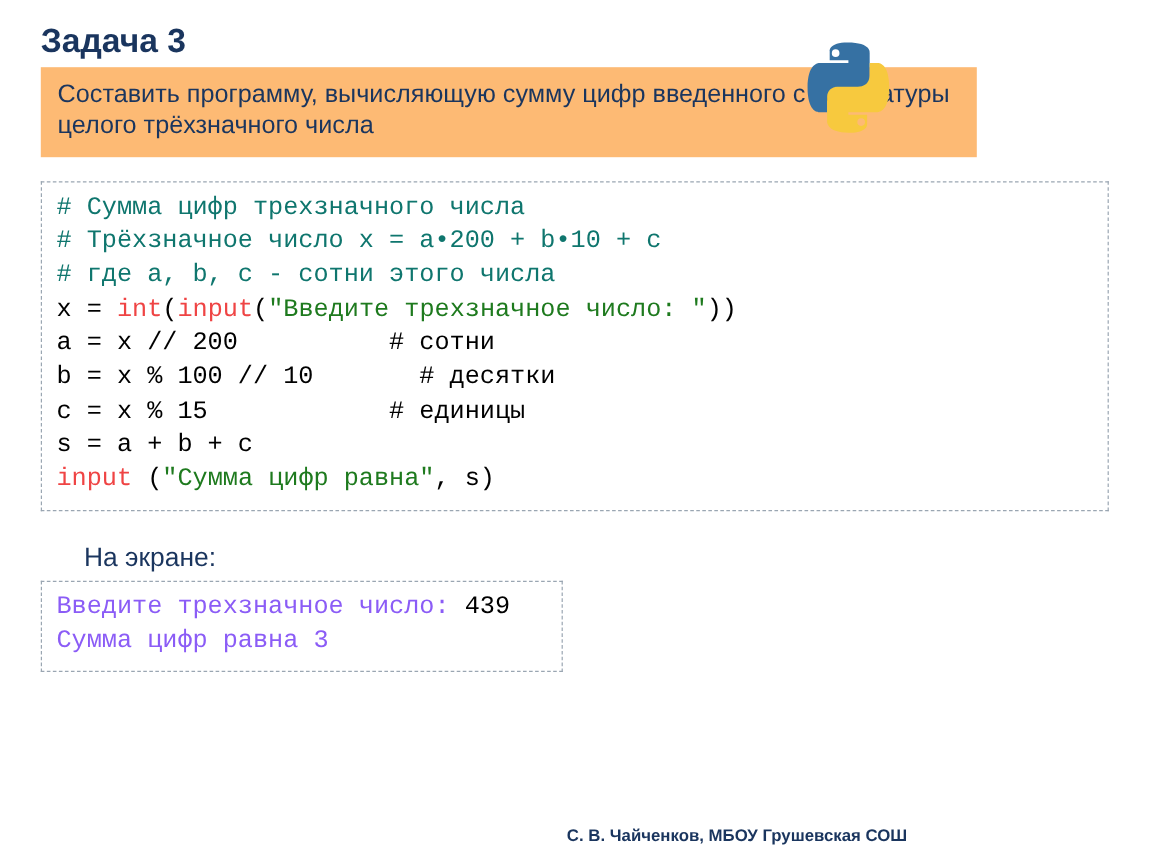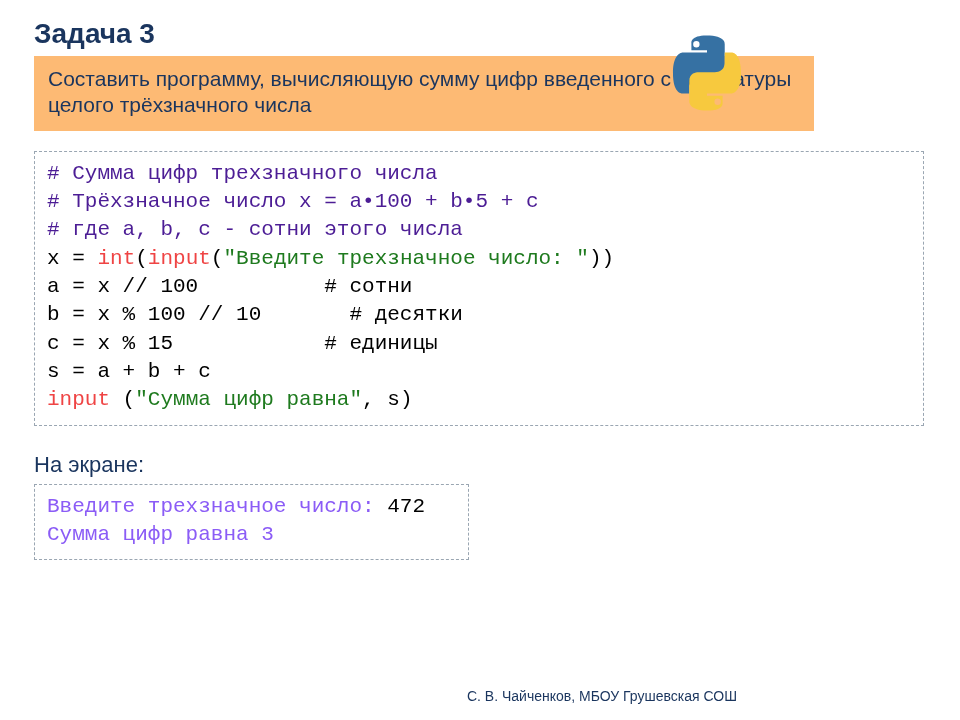--- a/index.html
+++ b/index.html
@@ -45,35 +45,36 @@
     color: #000;
   }
   .code-box {
     margin-top: 20px;
     width: 890px;
   }
   .screen-label {
     margin-top: 26px;
     font-size: 22px;
     color: #1a355e;
+    margin-left: 36px;
   }
   .out-box {
     margin-top: 6px;
     width: 435px;
   }
-  .cmt { color: #4c1d95; }
+  .cmt { color: #0f766e; }
   .kw  { color: #ef4444; }
   .str { color: #1e7a1e; }
   .prompt { color: #8b5cf6; }
   .footer {
     position: absolute;
-    right: 39px;
+    right: 20px;
     bottom: 16px;
     font-size: 14px;
-    font-weight: normal;
+    font-weight: bold;
     color: #1a355e;
   }
   .pylogo {
     position: absolute;
     top: 34px;
     right: 30px;
     width: 78px;
     height: 78px;
   }
   .pylogo svg { width: 100%; height: 100%; }
@@ -90,28 +91,28 @@
         <path fill="#F7C93E" d="M56 108c22 0 21-10 21-10V87H55v-3h33s15 2 15-29S89 26 89 26h-9v14s1 14-14 14H43s-13-1-13 13v27s-2 14 26 14zm14-8a4.5 4.5 0 1 1 0-9 4.5 4.5 0 0 1 0 9z"></path>
       </g>
     </svg>
   </div>
 
   <h1 class="title">Задача 3</h1>
 
   <div class="task-box">Составить программу, вычисляющую сумму цифр введенного с клавиатуры целого трёхзначного числа</div>
 
   <div class="code-box"><span class="cmt"># Сумма цифр трехзначного числа</span>
-<span class="cmt"># Трёхзначное число x = a•100 + b•5 + c</span>
+<span class="cmt"># Трёхзначное число x = a•200 + b•10 + c</span>
 <span class="cmt"># где a, b, c - сотни этого числа</span>
 <span>x = </span><span class="kw">int</span><span>(</span><span class="kw">input</span><span>(</span><span class="str">"Введите трехзначное число: "</span><span>))</span>
-<span>a = x // 100          # сотни</span>
+<span>a = x // 200          # сотни</span>
 <span>b = x % 100 // 10       # десятки</span>
 <span>c = x % 15            # единицы</span>
 <span>s = a + b + c</span>
 <span class="kw">input</span><span> (</span><span class="str">"Сумма цифр равна"</span><span>, s)</span></div>
 
   <div class="screen-label">На экране:</div>
 
-  <div class="out-box"><span class="prompt">Введите трехзначное число: </span><span>472</span>
+  <div class="out-box"><span class="prompt">Введите трехзначное число: </span><span>439</span>
 <span class="prompt">Сумма цифр равна 3</span></div>
 
   <div class="footer">С. В. Чайченков, МБОУ Грушевская СОШ</div>
 </div>
 
 </body></html>

